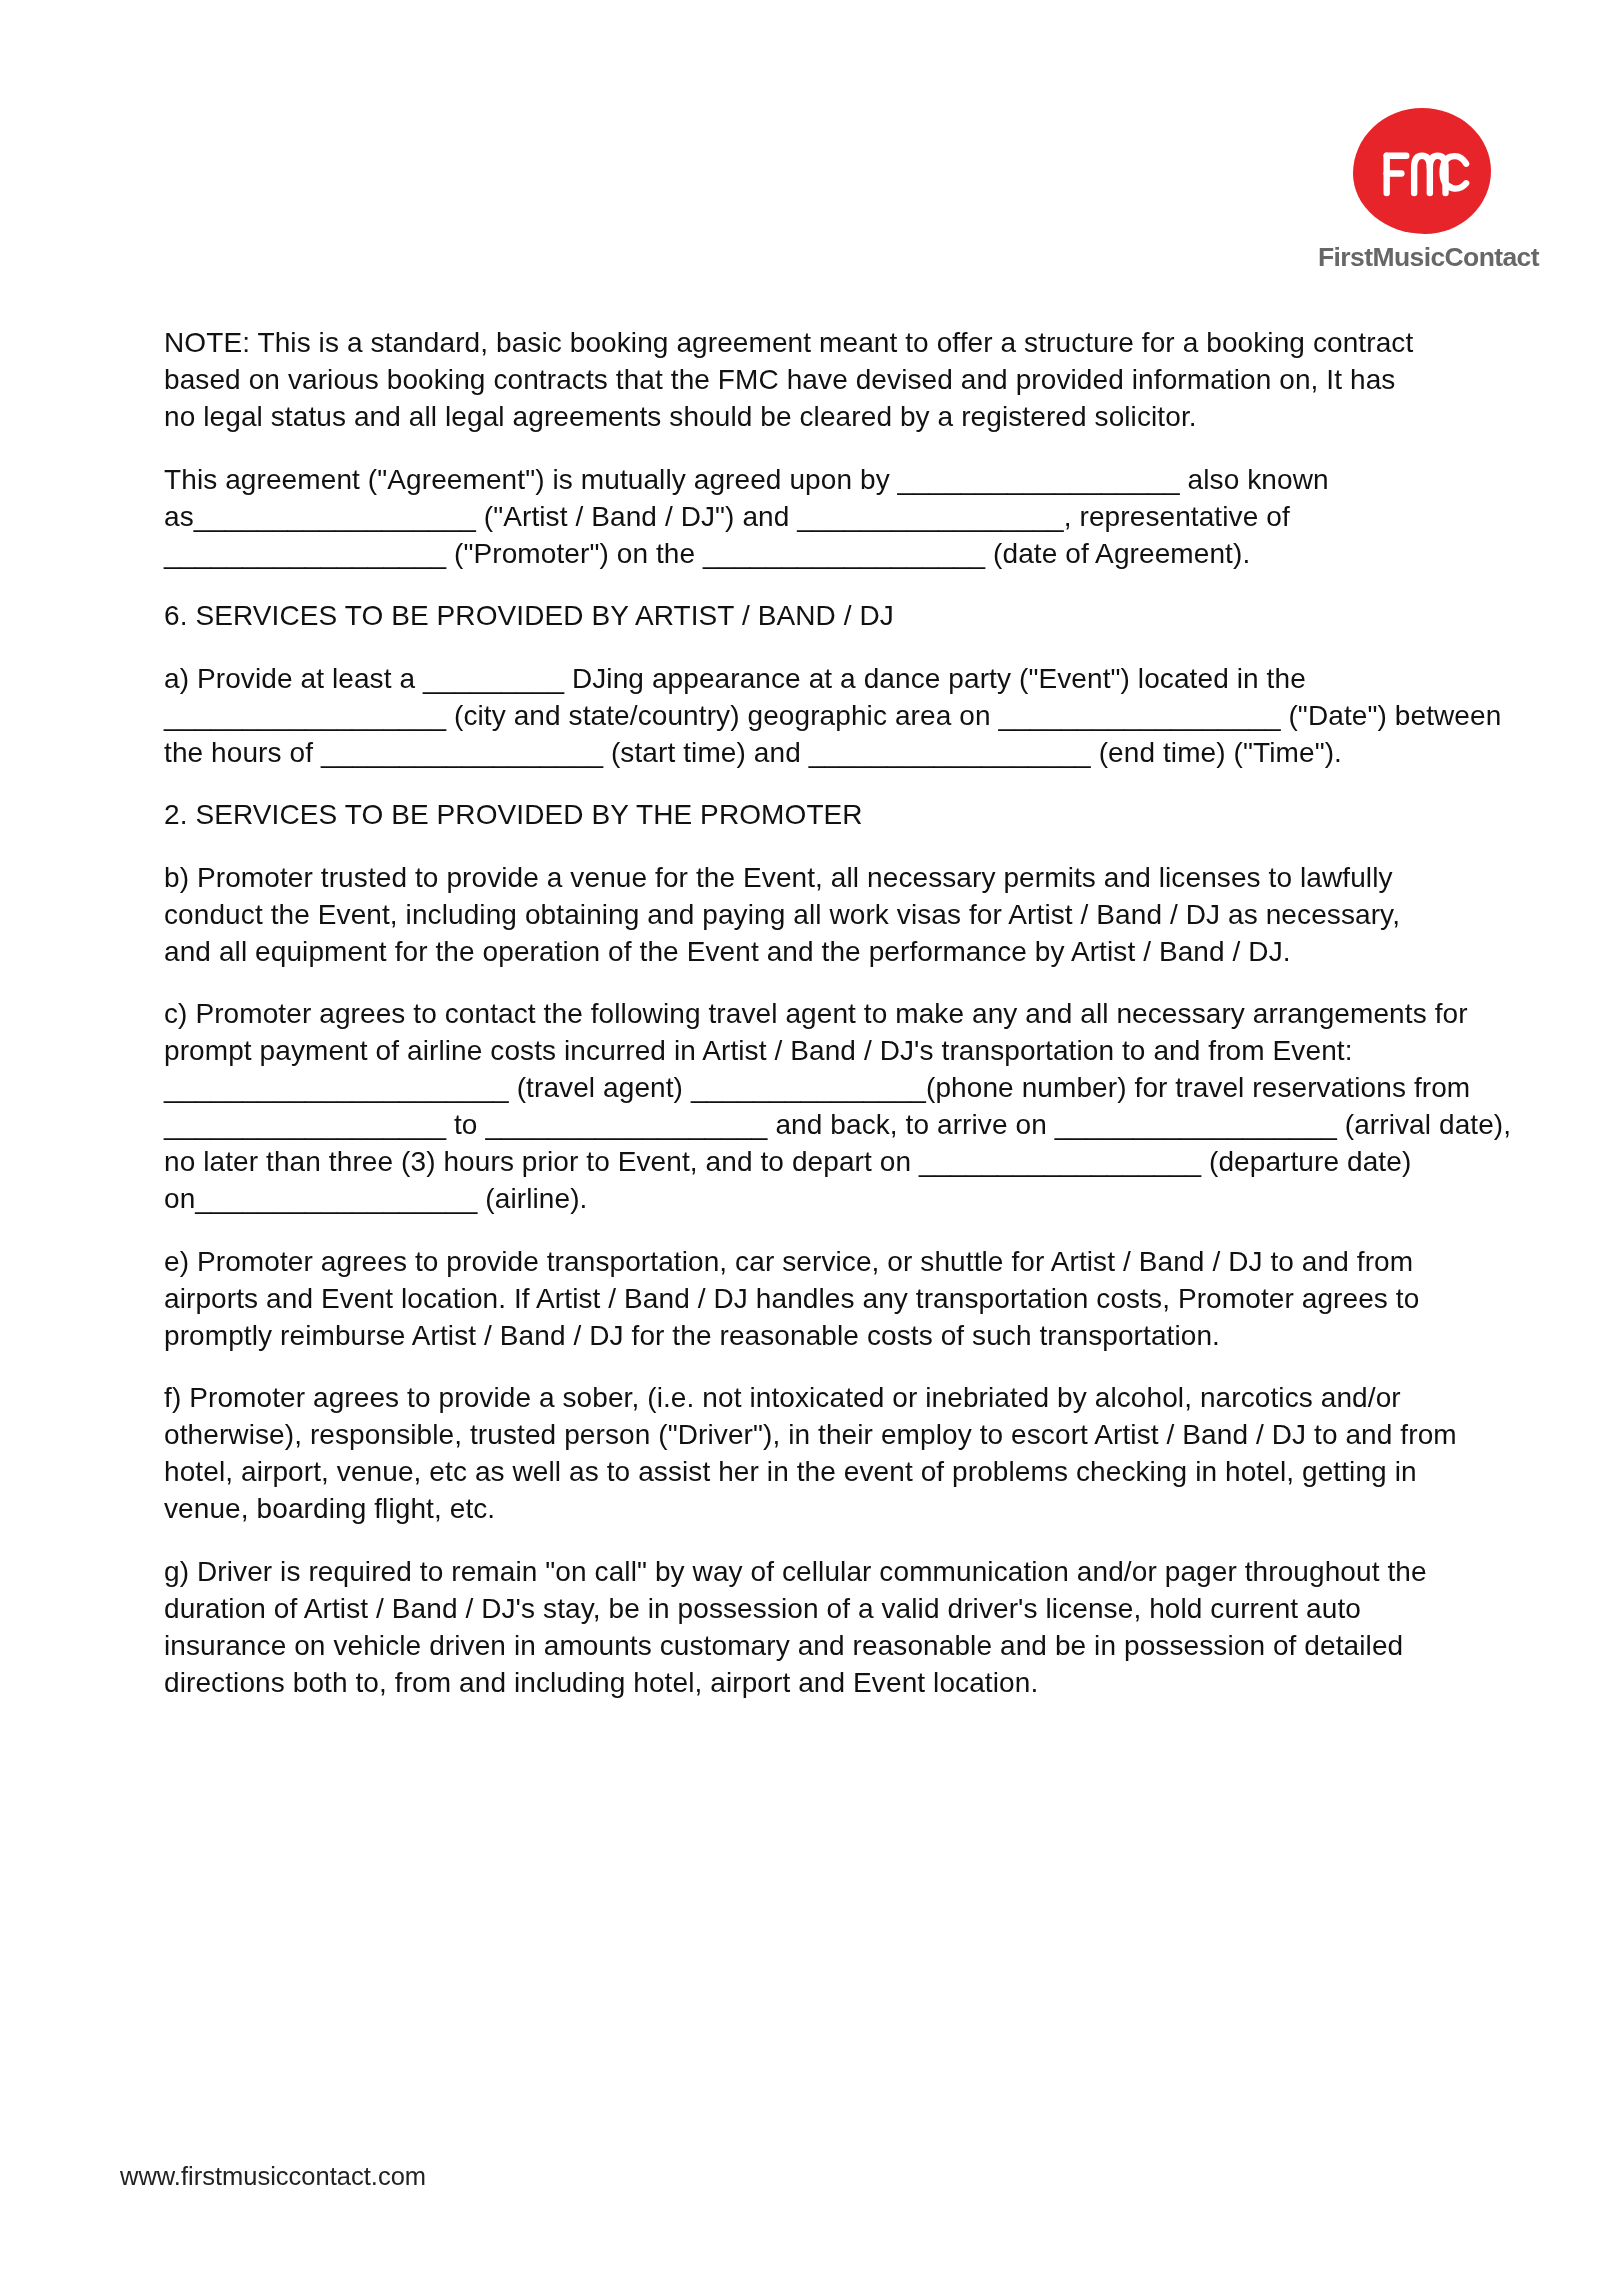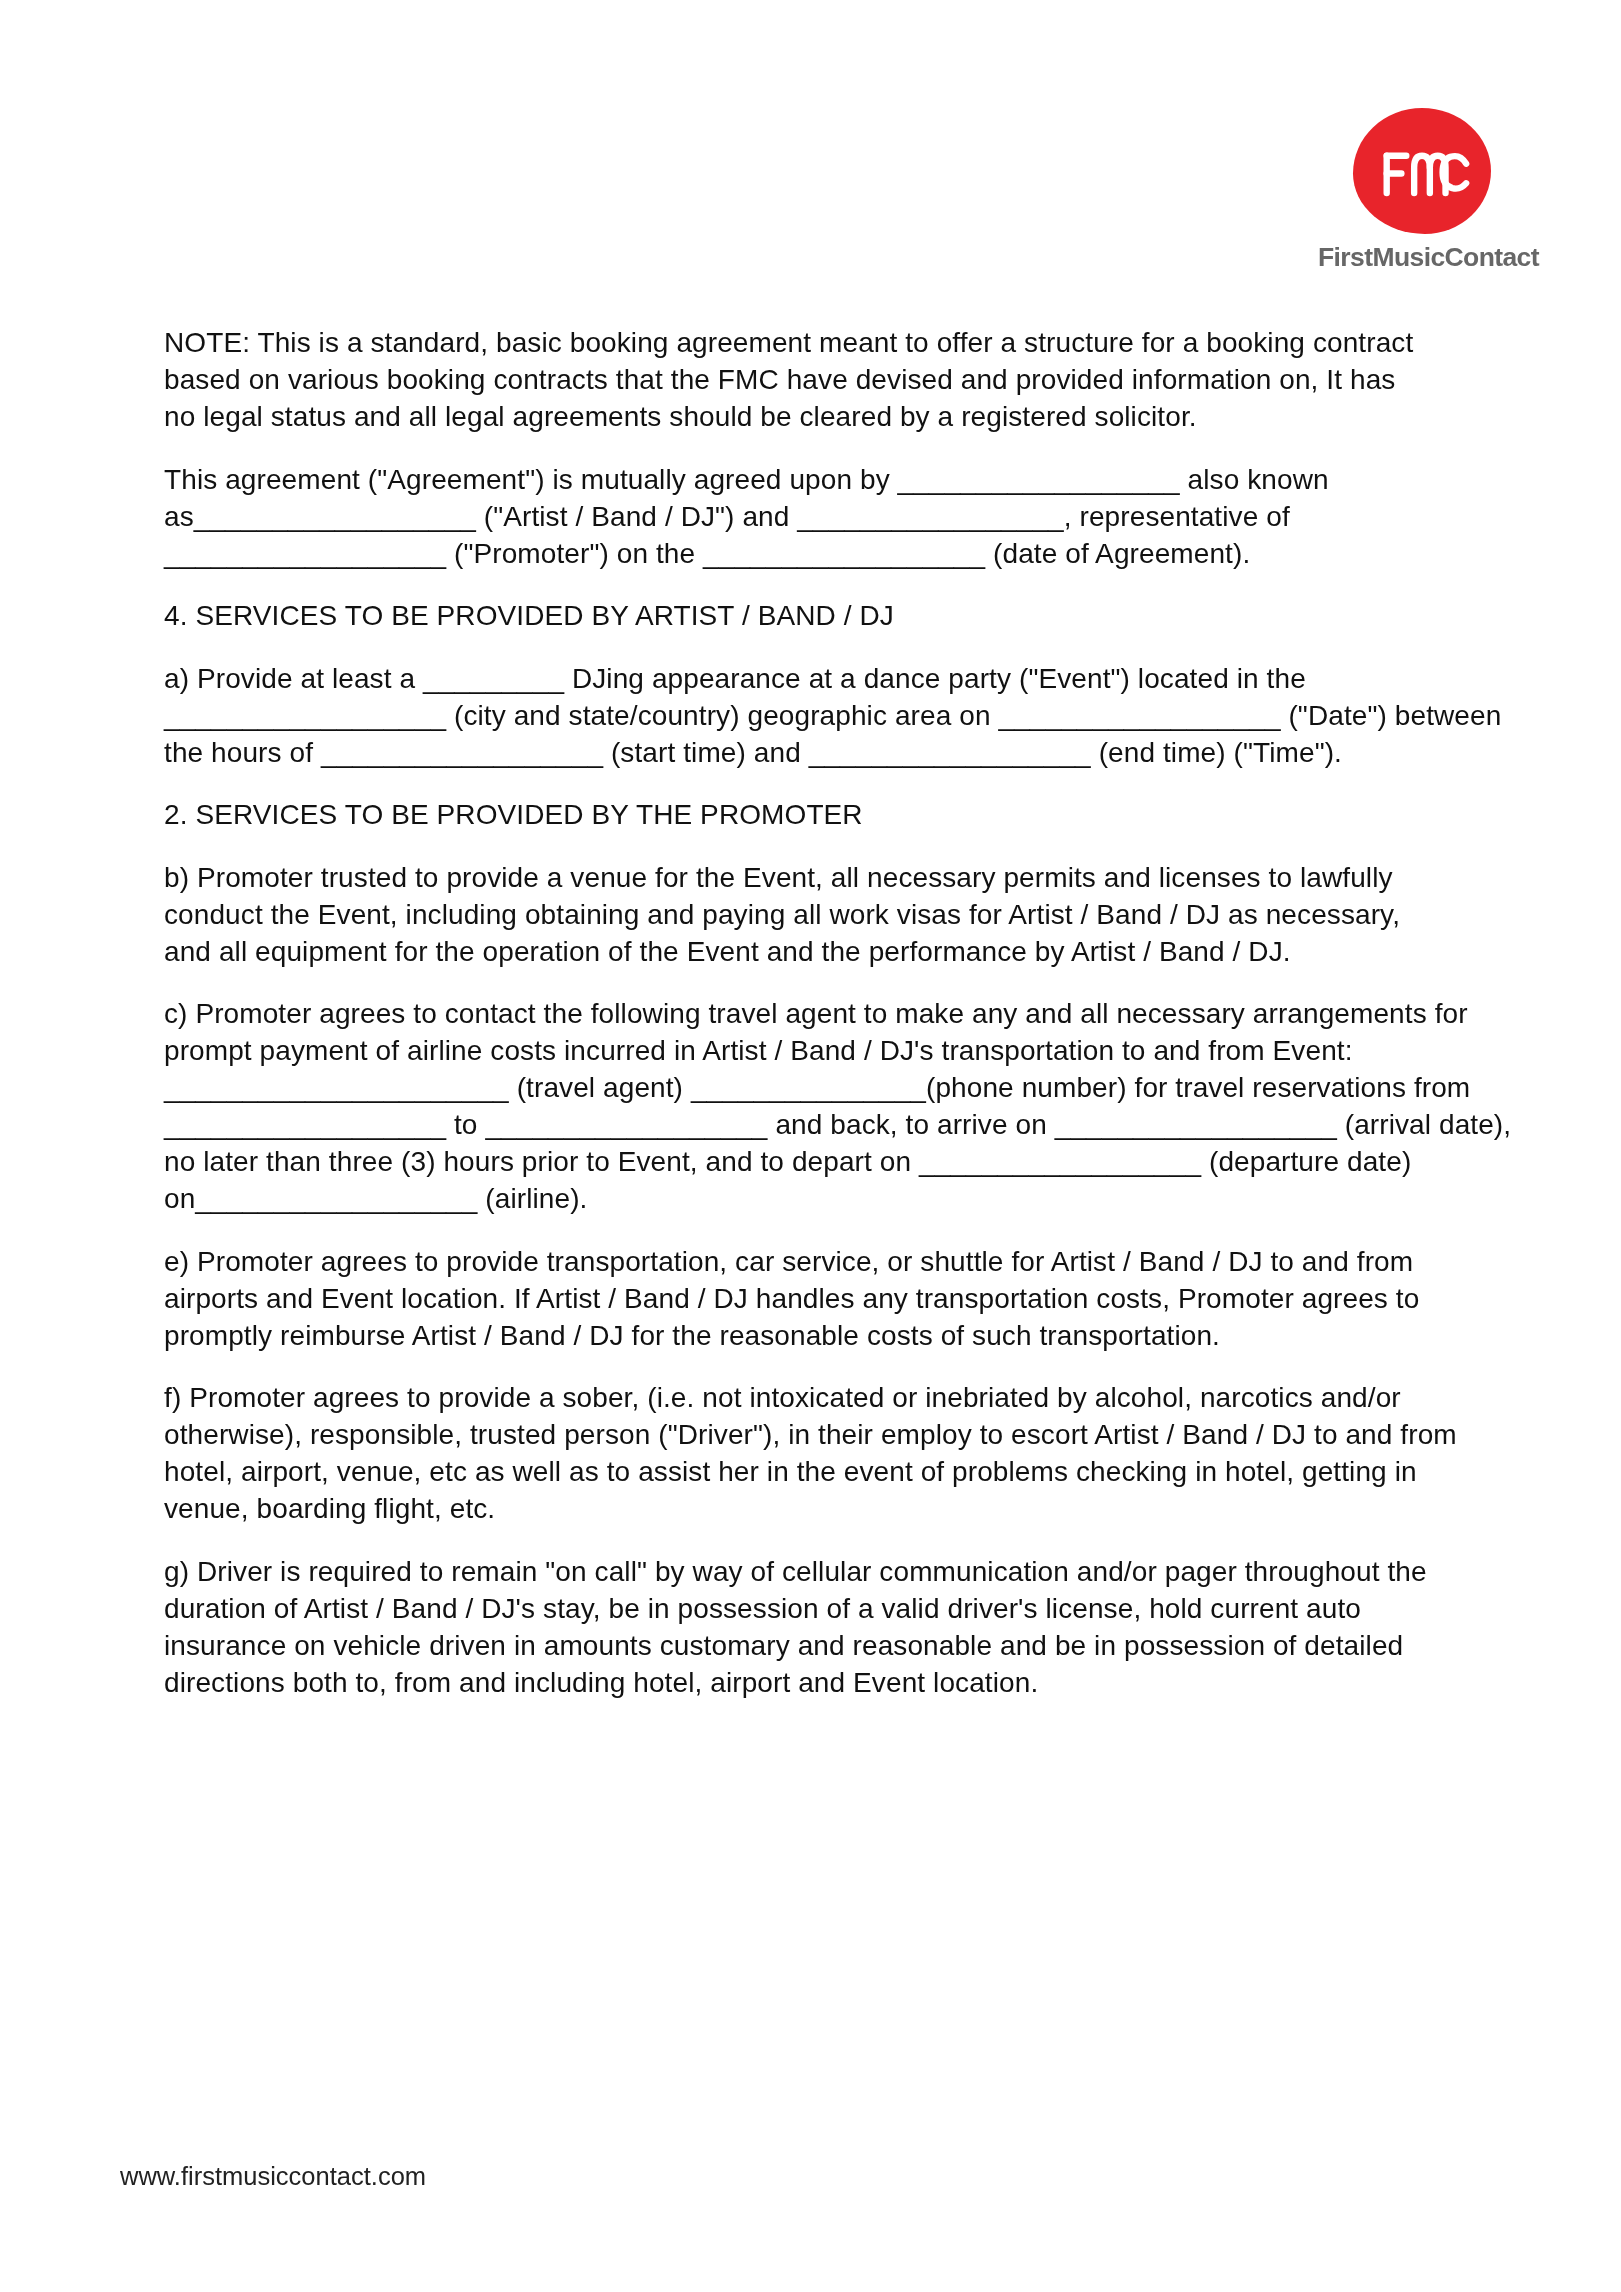--- a/index.html
+++ b/index.html
@@ -74,21 +74,21 @@
     <div class="wordmark">FirstMusicContact</div>
   </div>
 
   <main class="doc-body" id="doc-body">
       <p class="para">NOTE: This is a standard, basic booking agreement meant to offer a structure for a booking contract
 based on various booking contracts that the FMC have devised and provided information on, It has
 no legal status and all legal agreements should be cleared by a registered solicitor.</p>
       <p class="para">This agreement ("Agreement") is mutually agreed upon by __________________ also known
 as__________________ ("Artist / Band / DJ") and _________________, representative of
 __________________ ("Promoter") on the __________________ (date of Agreement).</p>
-      <p class="para heading">4. SERVICES TO BE PROVIDED BY ARTIST / BAND / DJ</p>
+      <p class="para heading">6. SERVICES TO BE PROVIDED BY ARTIST / BAND / DJ</p>
       <p class="para">a) Provide at least a _________ DJing appearance at a dance party ("Event") located in the
 __________________ (city and state/country) geographic area on __________________ ("Date") between
 the hours of __________________ (start time) and __________________ (end time) ("Time").</p>
       <p class="para heading">2. SERVICES TO BE PROVIDED BY THE PROMOTER</p>
       <p class="para">b) Promoter trusted to provide a venue for the Event, all necessary permits and licenses to lawfully
 conduct the Event, including obtaining and paying all work visas for Artist / Band / DJ as necessary,
 and all equipment for the operation of the Event and the performance by Artist / Band / DJ.</p>
       <p class="para">c) Promoter agrees to contact the following travel agent to make any and all necessary arrangements for
 prompt payment of airline costs incurred in Artist / Band / DJ's transportation to and from Event:
 ______________________ (travel agent) _______________(phone number) for travel reservations from

